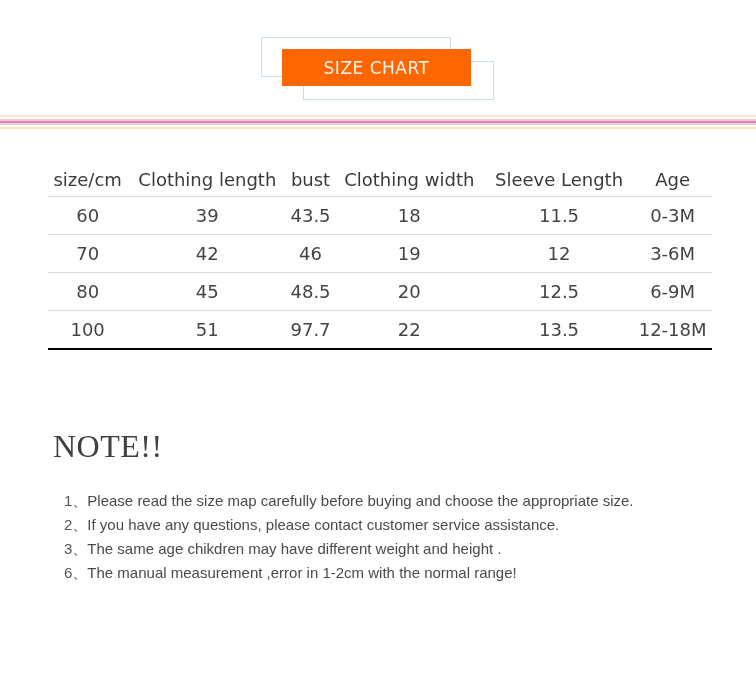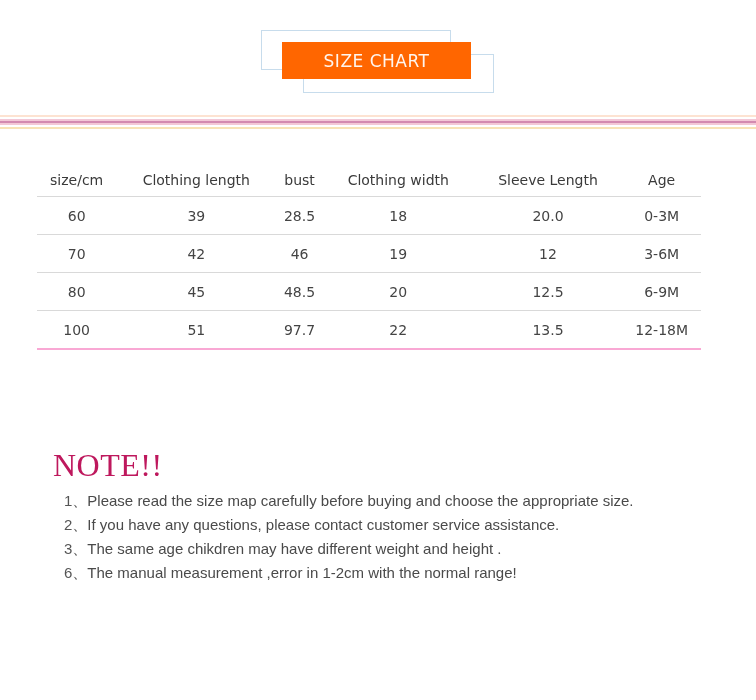--- a/index.html
+++ b/index.html
@@ -1,32 +1,32 @@
 <!DOCTYPE html>
 <html><head>
 <meta charset="utf-8">
 <style>
   html, body { margin: 0; padding: 0; background: #ffffff; }
   body { width: 756px; height: 700px; position: relative; overflow: hidden; font-family: "DejaVu Sans", sans-serif; }
 
-  .banner { position: absolute; left: 0; top: 1px; width: 756px; height: 100px; }
+  .banner { position: absolute; left: 0; top: 8px; width: 756px; height: 100px; }
   .outline-box { position: absolute; border: 1px solid #c7dcec; background: transparent; box-sizing: border-box; }
   .outline-left { left: 261px; top: 29px; width: 190px; height: 40px; }
   .outline-right { left: 303px; top: 53px; width: 191px; height: 39px; }
   .orange-box { position: absolute; left: 282px; top: 41px; width: 189px; height: 37px; background: #ff6600; color: #fff5ee; display: flex; align-items: center; justify-content: center; font-family: "DejaVu Sans", sans-serif; font-size: 17px; letter-spacing: 0.5px; }
 
   .stripes { position: absolute; left: 0; top: 115px; width: 756px; }
   .stripe { width: 100%; }
 
-  .size-table { position: absolute; left: 37px; top: 163px; width: 664px; border-collapse: collapse; font-family: "DejaVu Sans", sans-serif; font-size: 14px; color: #444444; }
+  .size-table { position: absolute; left: 48px; top: 163px; width: 664px; border-collapse: collapse; font-family: "DejaVu Sans", sans-serif; font-size: 18px; color: #444444; }
   .size-table th, .size-table td { text-align: center; font-weight: normal; height: 37px; padding: 0; border-bottom: 1px solid #d9d9d9; }
   .size-table th { height: 33px; color: #3a3a3a; }
-  .size-table tr:last-child td { border-bottom: 2px solid #f9a8d4; }
+  .size-table tr:last-child td { border-bottom: 2px solid #000000; }
 
-  .note-title { position: absolute; left: 53px; top: 428px; font-family: "Liberation Serif", serif; font-size: 32px; color: #be185d; letter-spacing: 0.5px; margin-top: 19px; }
+  .note-title { position: absolute; left: 53px; top: 428px; font-family: "Liberation Serif", serif; font-size: 32px; color: #404040; letter-spacing: 0.5px; }
   .note-list { position: absolute; left: 52px; top: 479px; margin: 12px; padding: 0; list-style: none; font-family: "Liberation Sans", sans-serif; font-size: 15px; color: #4a4a4a; }
   .note-list li { height: 24px; line-height: 20px; white-space: pre; }
   .note-num { color: #555555; }
 </style>
 </head>
 <body>
 
 <div class="banner">
   <div class="outline-box outline-left"></div>
   <div class="outline-box outline-right"></div>
@@ -51,23 +51,23 @@
       <th>bust</th>
       <th>Clothing width</th>
       <th>Sleeve Length</th>
       <th>Age</th>
     </tr>
   </thead>
   <tbody>
     <tr>
       <td>60</td>
       <td>39</td>
-      <td>28.5</td>
+      <td>43.5</td>
       <td>18</td>
-      <td>20.0</td>
+      <td>11.5</td>
       <td>0-3M</td>
     </tr>
     <tr>
       <td>70</td>
       <td>42</td>
       <td>46</td>
       <td>19</td>
       <td>12</td>
       <td>3-6M</td>
     </tr>

